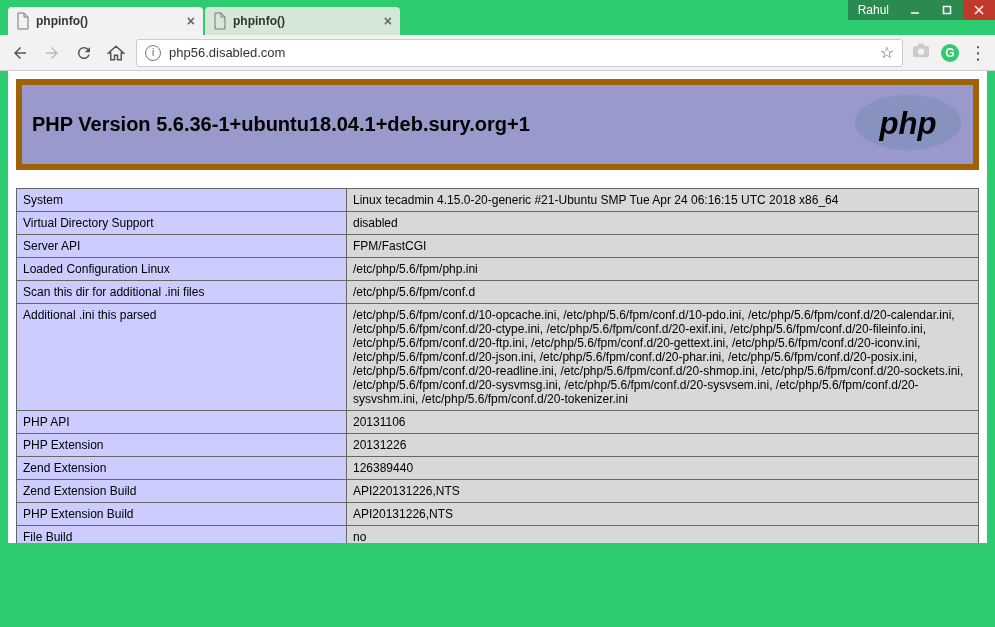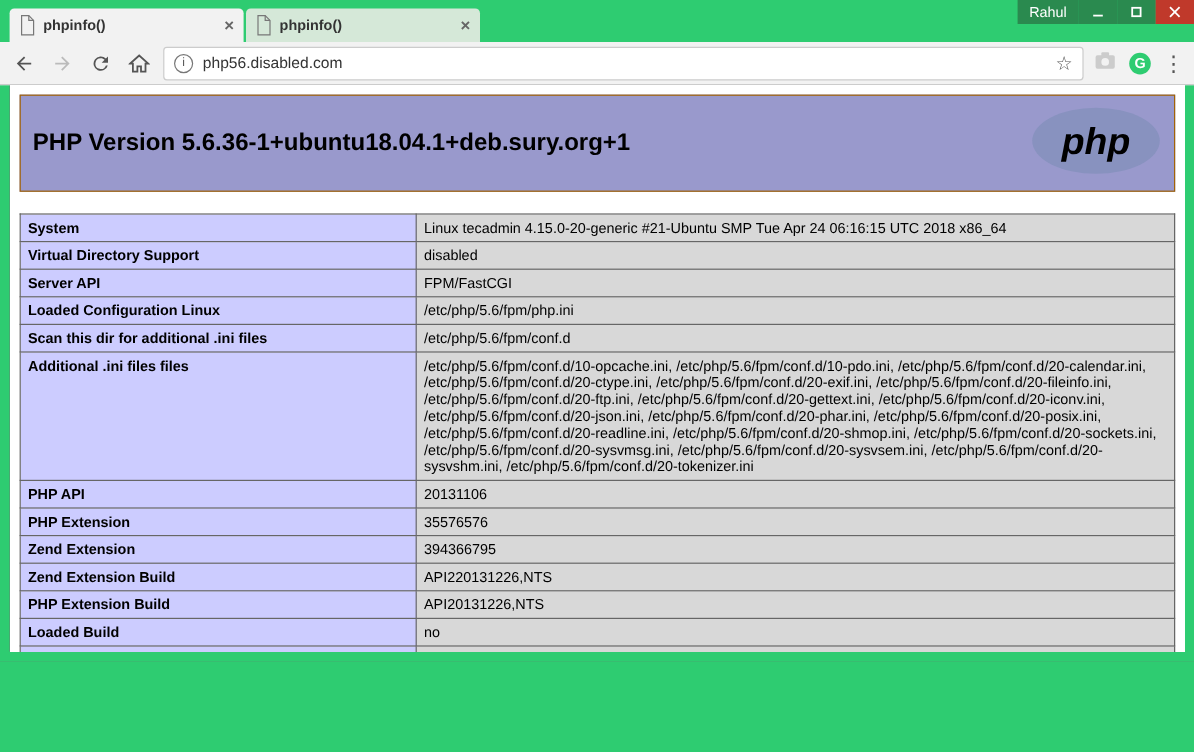--- a/index.html
+++ b/index.html
@@ -8,21 +8,21 @@
       font-size: 13px;
       background: #2ecc71;
       width: 995px;
       height: 627px;
       overflow: hidden;
     }
     .window-frame {
       border: 8px solid #2ecc71;
       width: 995px;
       height: 551px;
-      background: #737373;
+      background: #ec4899;
       position: relative;
     }
     .window-controls {
       position: absolute;
       top: -8px;
       right: -8px;
       display: flex;
     }
     .user-badge {
       background: #2a8a4f;
@@ -150,21 +150,21 @@
       height: calc(100% - 63px);
       overflow-y: scroll;
       background: #fff;
       padding: 8px;
     }
     .content::-webkit-scrollbar { width: 16px; }
     .content::-webkit-scrollbar-track { background: #f1f1f1; }
     .content::-webkit-scrollbar-thumb { background: #c1c1c1; }
     .php-header {
       background: #9999cc;
-      border: 1px solid #a16207;
+      border: 6px solid #a16207;
       display: flex;
       align-items: center;
       padding: 8px 10px;
     }
     .php-header h1 {
       font-size: 20px;
       font-weight: bold;
       color: #000;
     }
     .php-logo {
@@ -176,21 +176,21 @@
       margin-top: 18px;
     }
     .php-table td {
       border: 1px solid #666;
       padding: 4px 6px;
       font-size: 12px;
       vertical-align: top;
     }
     .php-table td.label {
       background: #ccccff;
-      font-weight: bold;
+      font-weight: normal;
       width: 330px;
     }
     .php-table td.value {
       background: #d8d8d8;
       word-break: break-word;
     }
   </style>
 </head>
 <body>
 
@@ -304,45 +304,45 @@
           </tr>
           <tr>
             <td class="label">Loaded Configuration Linux</td>
             <td class="value">/etc/php/5.6/fpm/php.ini</td>
           </tr>
           <tr>
             <td class="label">Scan this dir for additional .ini files</td>
             <td class="value">/etc/php/5.6/fpm/conf.d</td>
           </tr>
           <tr>
-            <td class="label">Additional .ini files files</td>
+            <td class="label">Additional .ini this parsed</td>
             <td class="value">/etc/php/5.6/fpm/conf.d/10-opcache.ini, /etc/php/5.6/fpm/conf.d/10-pdo.ini, /etc/php/5.6/fpm/conf.d/20-calendar.ini, /etc/php/5.6/fpm/conf.d/20-ctype.ini, /etc/php/5.6/fpm/conf.d/20-exif.ini, /etc/php/5.6/fpm/conf.d/20-fileinfo.ini, /etc/php/5.6/fpm/conf.d/20-ftp.ini, /etc/php/5.6/fpm/conf.d/20-gettext.ini, /etc/php/5.6/fpm/conf.d/20-iconv.ini, /etc/php/5.6/fpm/conf.d/20-json.ini, /etc/php/5.6/fpm/conf.d/20-phar.ini, /etc/php/5.6/fpm/conf.d/20-posix.ini, /etc/php/5.6/fpm/conf.d/20-readline.ini, /etc/php/5.6/fpm/conf.d/20-shmop.ini, /etc/php/5.6/fpm/conf.d/20-sockets.ini, /etc/php/5.6/fpm/conf.d/20-sysvmsg.ini, /etc/php/5.6/fpm/conf.d/20-sysvsem.ini, /etc/php/5.6/fpm/conf.d/20-sysvshm.ini, /etc/php/5.6/fpm/conf.d/20-tokenizer.ini</td>
           </tr>
           <tr>
             <td class="label">PHP API</td>
             <td class="value">20131106</td>
           </tr>
           <tr>
             <td class="label">PHP Extension</td>
-            <td class="value">35576576</td>
+            <td class="value">20131226</td>
           </tr>
           <tr>
             <td class="label">Zend Extension</td>
-            <td class="value">394366795</td>
+            <td class="value">126389440</td>
           </tr>
           <tr>
             <td class="label">Zend Extension Build</td>
             <td class="value">API220131226,NTS</td>
           </tr>
           <tr>
             <td class="label">PHP Extension Build</td>
             <td class="value">API20131226,NTS</td>
           </tr>
           <tr>
-            <td class="label">Loaded Build</td>
+            <td class="label">File Build</td>
             <td class="value">no</td>
           </tr>
           <tr>
             <td class="label">Zend Signal Handling</td>
             <td class="value">disabled</td>
           </tr>
         </tbody>
     </table>
   </div>
 </div>

